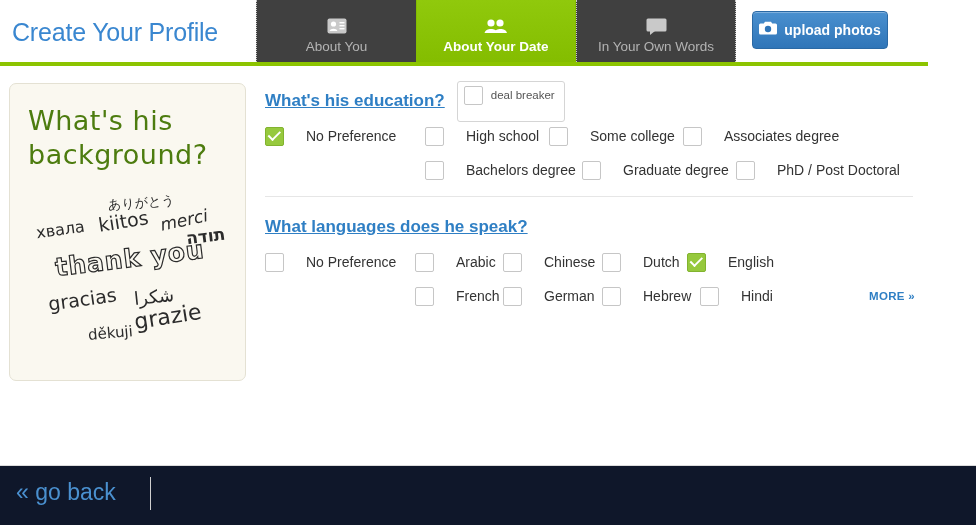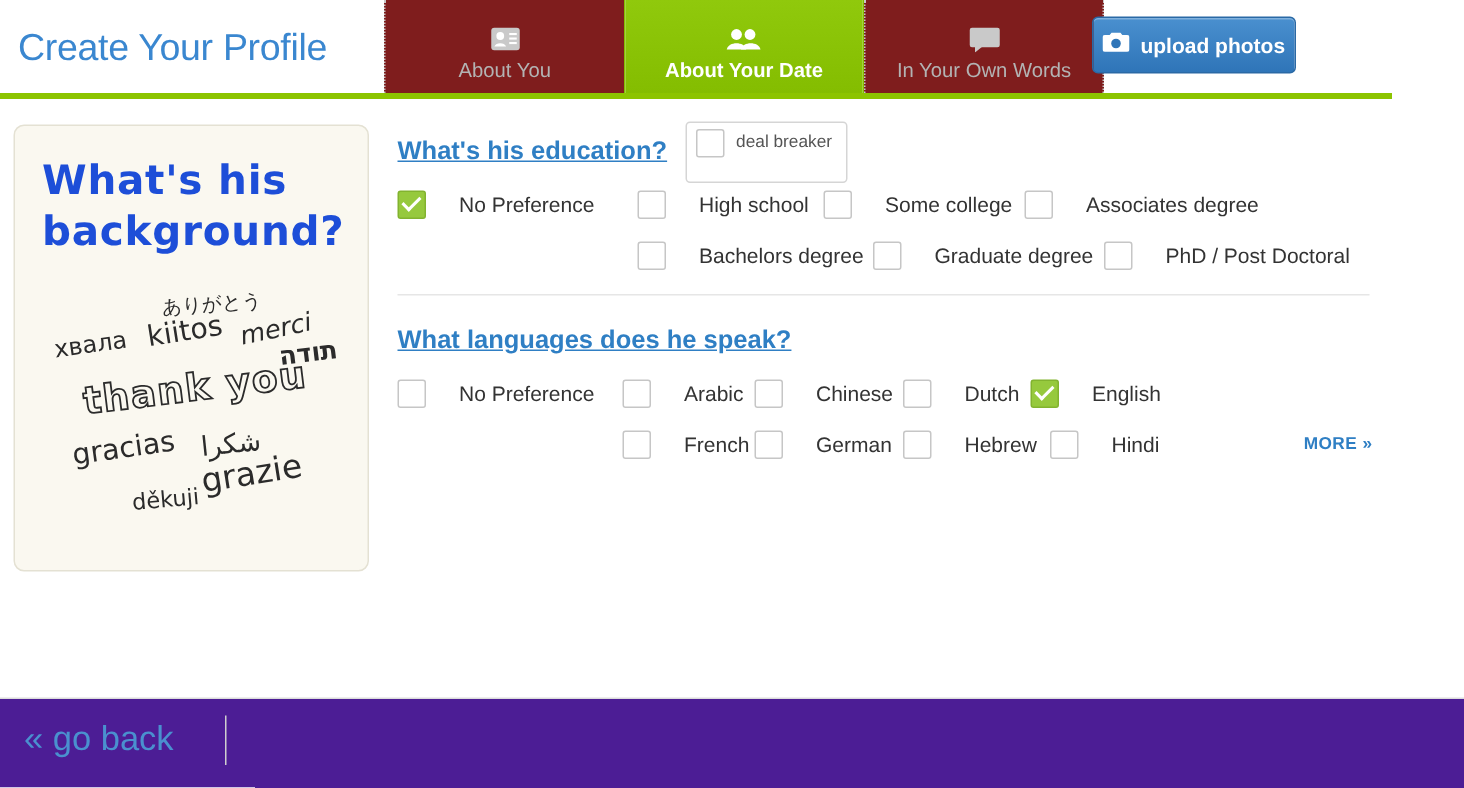--- a/index.html
+++ b/index.html
@@ -24,34 +24,34 @@
   .tabs {
     position: absolute; left: 256px; top: 0; height: 62px;
     display: flex; align-items: stretch;
   }
   .tab {
     width: 160px; height: 62px;
     display: flex; flex-direction: column; align-items: center; justify-content: flex-end;
     padding-bottom: 8px;
     border-left: 1px dotted #c9c9c9;
     cursor: pointer;
-    background: #7f1d1d;
+    background: #404040;
   }
   .tab:last-child { border-right: 1px dotted #c9c9c9; }
   .tab .tab-icon { height: 22px; display:flex; align-items:center; justify-content:center; margin-bottom: 2px; }
   .tab .tab-label { font-size: 13.5px; color: #b3b3b3; }
   .tab.active {
     background: linear-gradient(to bottom, #90c90c 0%, #84bd00 100%);
     border-left: 1px solid #84bd00;
     border-right: 1px solid #84bd00;
   }
   .tab.active .tab-label { color: #ffffff; font-weight: bold; }
 
   .upload-btn {
-    position: absolute; left: 728px; top: 11px;
+    position: absolute; left: 752px; top: 11px;
     width: 136px; height: 38px;
     border-radius: 4px;
     background: linear-gradient(to bottom, #4a90cf 0%, #2f75b8 100%);
     border: 1px solid #2a69a5;
     box-shadow: inset 0 1px 0 rgba(255,255,255,.3);
     display: flex; align-items: center; justify-content: center; gap: 7px;
     cursor: pointer;
   }
   .upload-btn .lbl { color:#fff; font-size: 14px; font-weight: bold; }
 
@@ -64,22 +64,22 @@
   .illus-panel {
     position: absolute; left: 9px; top: 83px;
     width: 237px; height: 298px;
     background: #faf8f0;
     border: 1px solid #e4e1d3;
     border-radius: 7px;
   }
   .illus-title {
     position: absolute; left: 18px; top: 20px; width: 205px;
     font-family: "DejaVu Sans", sans-serif;
-    color: #1d4ed8; font-size: 27px; line-height: 34px;
-    font-weight: 700;
+    color: #4d7c0f; font-size: 27px; line-height: 34px;
+    font-weight: 400;
     letter-spacing: 0.5px;
   }
   .words { position:absolute; left:0; top:110px; width:237px; height:180px; }
   .w {
     position: absolute;
     font-family: "DejaVu Sans", sans-serif;
     color: #2b2b2b;
     white-space: nowrap;
   }
   .w-arigato { left: 98px;  top: 0px;   font-size: 13px; transform: rotate(-4deg); }
@@ -128,21 +128,21 @@
 
   .divider { height: 1px; background: #e6e6e6; margin: 9px 0 12px 0; width: 648px; }
 
   .more-link {
     margin-left: auto; font-size: 11.5px; font-weight: bold;
     color: #2f7fc4; cursor: pointer; letter-spacing: .3px;
   }
 
   
   .footer-rule { position:absolute; left:0; top:465px; width:976px; height:1px; background:#dcdcdc; }
-  .footer { position: absolute; left:0; top:466px; width: 976px; height: 59px; background:#4c1d95; }
+  .footer { position: absolute; left:0; top:466px; width: 976px; height: 59px; background:#0f172a; }
   .go-back {
     position: absolute; left: 16px; top: 13px;
     font-size: 23px; color: #4a90cf; cursor: pointer;
   }
   .foot-sep { position:absolute; left:150px; top:477px; width:1px; height:33px; background:#cfcfcf; }
 </style>
 </head>
 <body>
 
 <div id="app">

